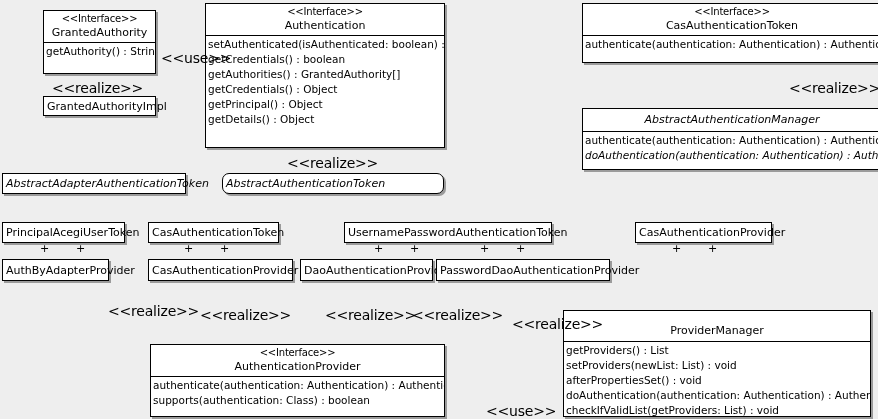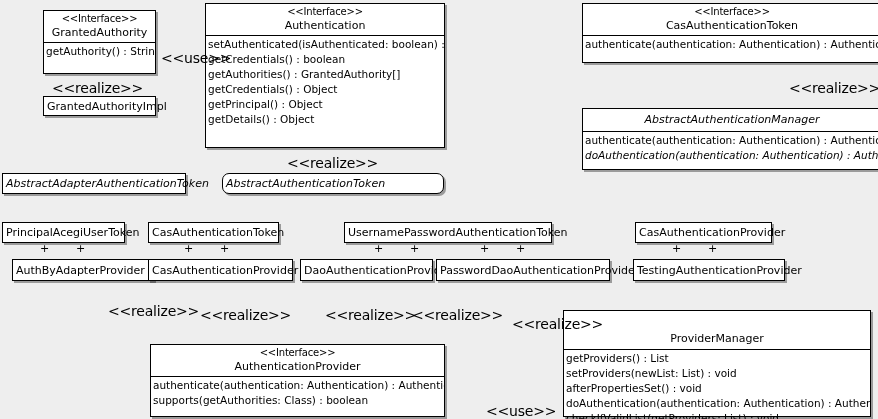--- a/index.html
+++ b/index.html
@@ -302,54 +302,51 @@
   </div>
 
   <div class="uml-box uml-simple" style="left:344px; top:222px; width:208px; height:21px;">
     <span class="cname">UsernamePasswordAuthenticationToken</span>
   </div>
 
   <div class="uml-box uml-simple" style="left:635px; top:222px; width:137px; height:21px;">
     <span class="cname">CasAuthenticationProvider</span>
   </div>
 
-  <div class="uml-box uml-simple" style="left:12px; top:259px; width:142px; height:22px;">
+  <div class="uml-box uml-simple" style="left:2px; top:259px; width:107px; height:22px;">
     <span class="cname">AuthByAdapterProvider</span>
   </div>
 
   <div class="uml-box uml-simple" style="left:148px; top:259px; width:145px; height:22px;">
     <span class="cname">CasAuthenticationProvider</span>
   </div>
 
   <div class="uml-box uml-simple" style="left:300px; top:259px; width:133px; height:22px;">
     <span class="cname">DaoAuthenticationProvider</span>
   </div>
 
   <div class="uml-box uml-simple" style="left:436px; top:259px; width:174px; height:22px;">
     <span class="cname">PasswordDaoAuthenticationProvider</span>
   </div>
 
-  <div class="uml-box uml-simple" style="left:633px; top:259px; width:152px; height:22px;">
-    <span class="cname">TestingAuthenticationProvider</span>
-  </div>
 
   <div class="uml-box" style="left:150px; top:344px; width:295px; height:73px;">
     <div class="uml-head">
       <span class="stereo">&lt;&lt;Interface&gt;&gt;</span>
       <span class="cname">AuthenticationProvider</span>
     </div>
     <div class="uml-sep"></div>
     <div class="uml-ops">
       <span class="op">authenticate(authentication: Authentication) : Authentication</span>
-      <span class="op">supports(getAuthorities: Class) : boolean</span>
+      <span class="op">supports(authentication: Class) : boolean</span>
     </div>
   </div>
 
   <div class="uml-box" style="left:563px; top:310px; width:308px; height:107px;">
-    <div class="uml-head" style="padding-top:21px; padding-bottom:3px;">
+    <div class="uml-head" style="padding-top:13px; padding-bottom:3px;">
       <span class="cname">ProviderManager</span>
     </div>
     <div class="uml-sep"></div>
     <div class="uml-ops">
       <span class="op">getProviders() : List</span>
       <span class="op">setProviders(newList: List) : void</span>
       <span class="op">afterPropertiesSet() : void</span>
       <span class="op">doAuthentication(authentication: Authentication) : Authentication</span>
       <span class="op">checkIfValidList(getProviders: List) : void</span>
     </div>

